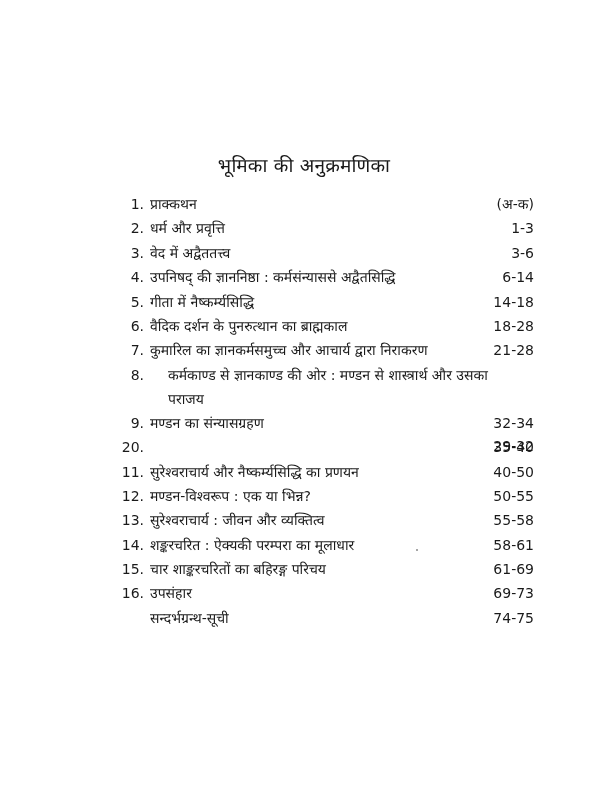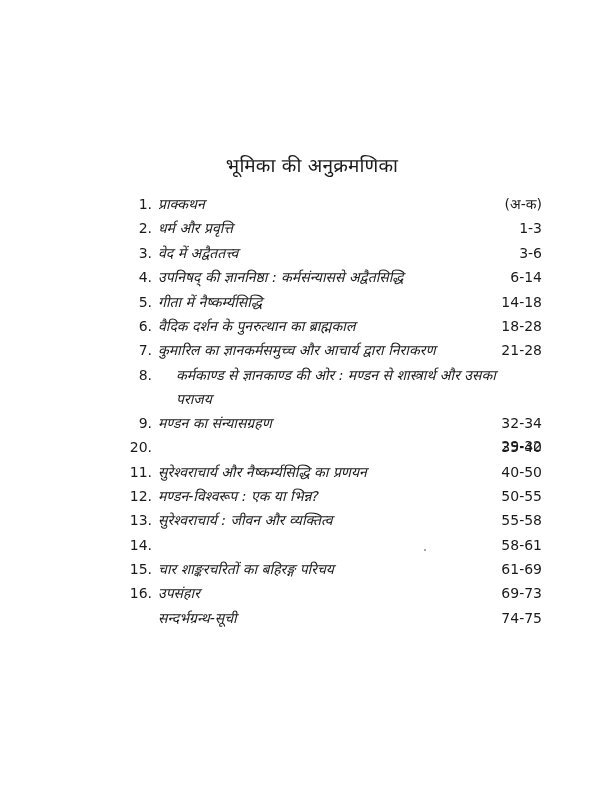--- a/index.html
+++ b/index.html
@@ -4,34 +4,34 @@
   <style>
     html, body { margin: 0; padding: 0; }
     body {
       width: 600px; height: 800px;
       background: #ffffff;
       font-family: "DejaVu Sans", sans-serif;
       color: #1a1a1a;
       position: relative;
       overflow: hidden;
     }
-    .page { position: absolute; left: 12px; top: 0; width: 524px; height: 800px; border-radius: 18px; }
+    .page { position: absolute; left: 4px; top: 0; width: 524px; height: 800px; border-radius: 18px; }
     .title {
       position: absolute; left: 0; width: 600px; top: 152px;
       text-align: center; font-size: 19px; font-weight: normal;
       letter-spacing: 0.2px;
     }
     .toc { position: absolute; left: 110px; top: 192px; width: 420px; }
     .row {
       position: relative; height: 24.4px; font-size: 14px;
       line-height: 24px; white-space: nowrap;
     }
     .row.tall { height: 48px; }
     .num { position: absolute; left: 0; width: 30px; text-align: right; }
-    .text { position: absolute; left: 36px; font-style: italic; }
+    .text { position: absolute; left: 36px; }
     .text.wrap { white-space: normal; width: 330px; line-height: 24px; margin-left: 18px; }
     .pages { position: absolute; right: 0; text-align: left; }
     .row.tall .pages { top: 24px; margin-top: 47px; }
     .speck { position: absolute; width: 2px; height: 2px; background: #888; border-radius: 1px; }
   </style>
 </head>
 <body>
 
 <div class="page">
   <div class="title">भूमिका की अनुक्रमणिका</div>
@@ -96,20 +96,21 @@
       <span class="text">मण्डन-विश्वरूप : एक या भिन्न?</span>
       <span class="pages">50-55</span>
     </div>
     <div class="row">
       <span class="num">13.</span>
       <span class="text">सुरेश्वराचार्य : जीवन और व्यक्तित्व</span>
       <span class="pages">55-58</span>
     </div>
     <div class="row">
       <span class="num">14.</span>
+      <span class="text">शङ्करचरित : ऐक्यकी परम्परा का मूलाधार</span>
       <span class="pages">58-61</span>
     </div>
     <div class="row">
       <span class="num">15.</span>
       <span class="text">चार शाङ्करचरितों का बहिरङ्ग परिचय</span>
       <span class="pages">61-69</span>
     </div>
     <div class="row">
       <span class="num">16.</span>
       <span class="text">उपसंहार</span>

